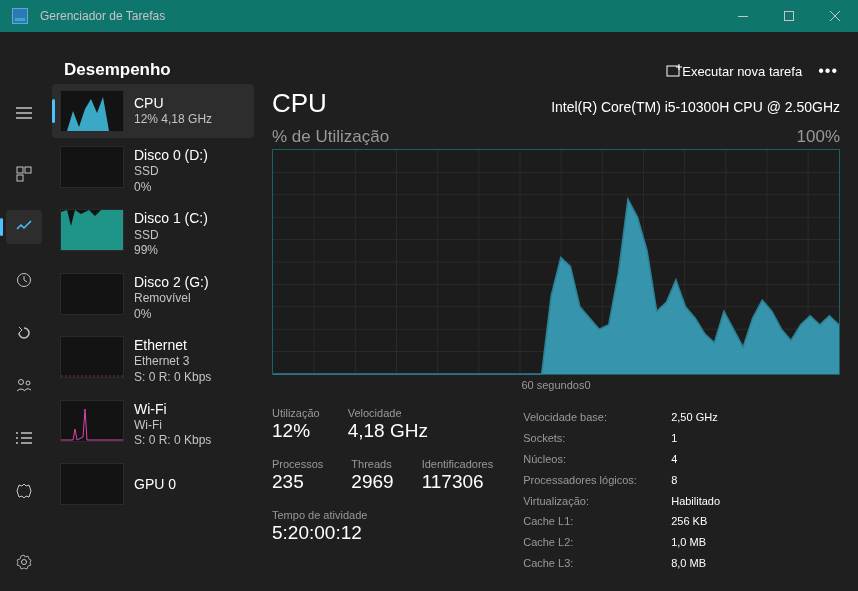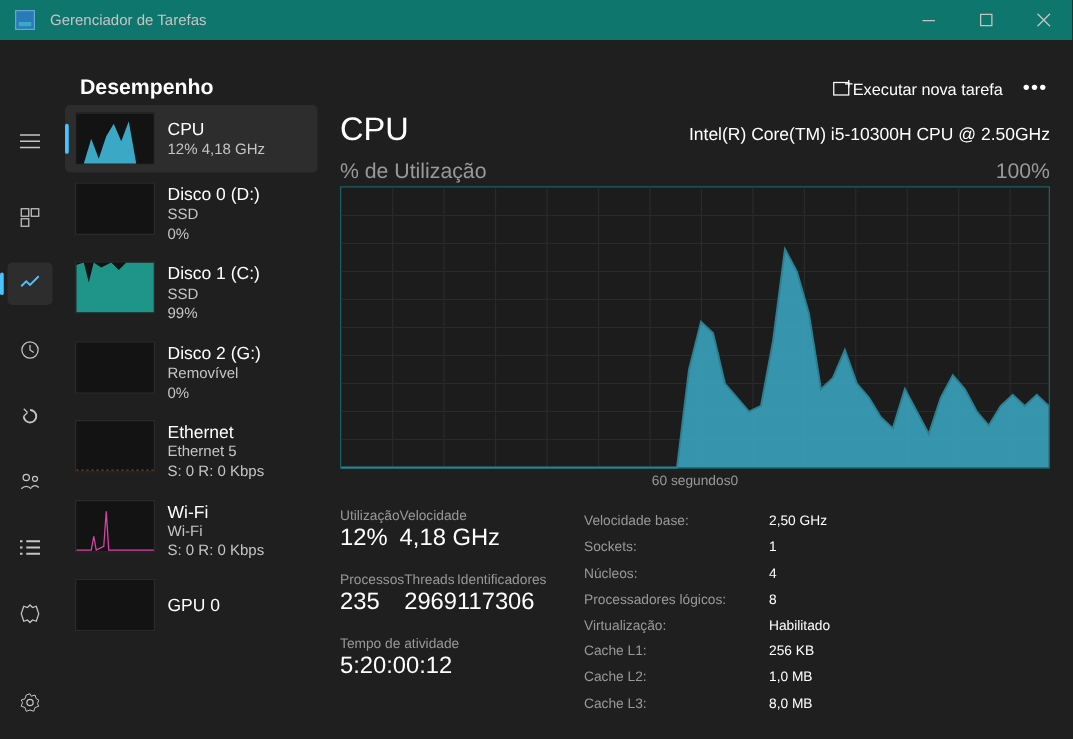--- a/index.html
+++ b/index.html
@@ -40,21 +40,21 @@
 .main-hdr{display:flex;align-items:baseline;justify-content:space-between}
 .main-title{font-size:26px;font-weight:400}
 .cpu-model{font-size:14px;color:#fff}
 .chart-lbl{font-size:17px;color:#999;display:flex;justify-content:space-between;margin-top:8px}
 .chart{width:100%;height:226px;border:1px solid #1a6166;position:relative;margin-top:2px;background:#1c1c1c}
 .chart-btm{font-size:11px;color:#999;display:flex;justify-content:center;margin-top:4px}
 .stats{display:flex;gap:30px;margin-top:16px}
 .stat-col{display:flex;flex-direction:column;gap:16px}
 .stat-lbl{font-size:11px;color:#999}
 .stat-val{font-size:19px;font-weight:400;color:#fff;margin-top:1px}
-.stat-row{display:flex;}
+.stat-row{display:flex;gap:28px}
 .info-col{font-size:11px;line-height:1.9}
 .info-lbl{color:#999;display:inline-block;width:148px}
 .info-val{color:#fff}
 svg{overflow:visible}
 </style>
 </head>
 <body>
 
 <div class="titlebar">
   <div class="app-icon"></div>
@@ -190,21 +190,21 @@
         </div>
     </div>
     <div class="item">
       <div class="thumb">
           <svg class="spark" width="64" height="42">
             <path d="M0 41 H64" stroke="#6b4226" stroke-dasharray="2 2"></path>
           </svg>
         </div>
       <div class="item-txt">
           <div class="item-name">Ethernet</div>
-          <div>Ethernet 5</div>
+          <div>Ethernet 3</div>
           <div>S: 0 R: 0 Kbps</div>
         </div>
     </div>
     <div class="item">
       <div class="thumb">
           <svg class="spark" width="64" height="42">
             <polyline fill="none" stroke="#d946a6" points="0,41 12,41 14,30 16,41 22,38 24,10 26,41 40,41 64,41"></polyline>
           </svg>
         </div>
       <div class="item-txt">

